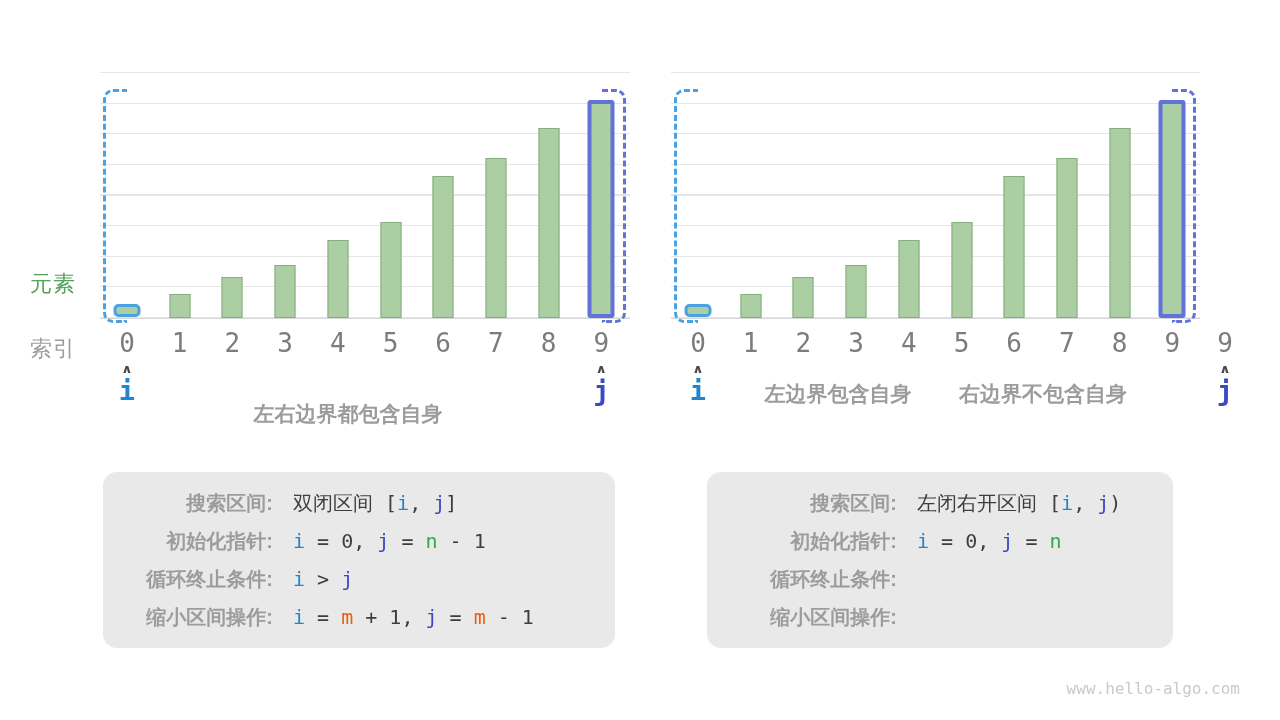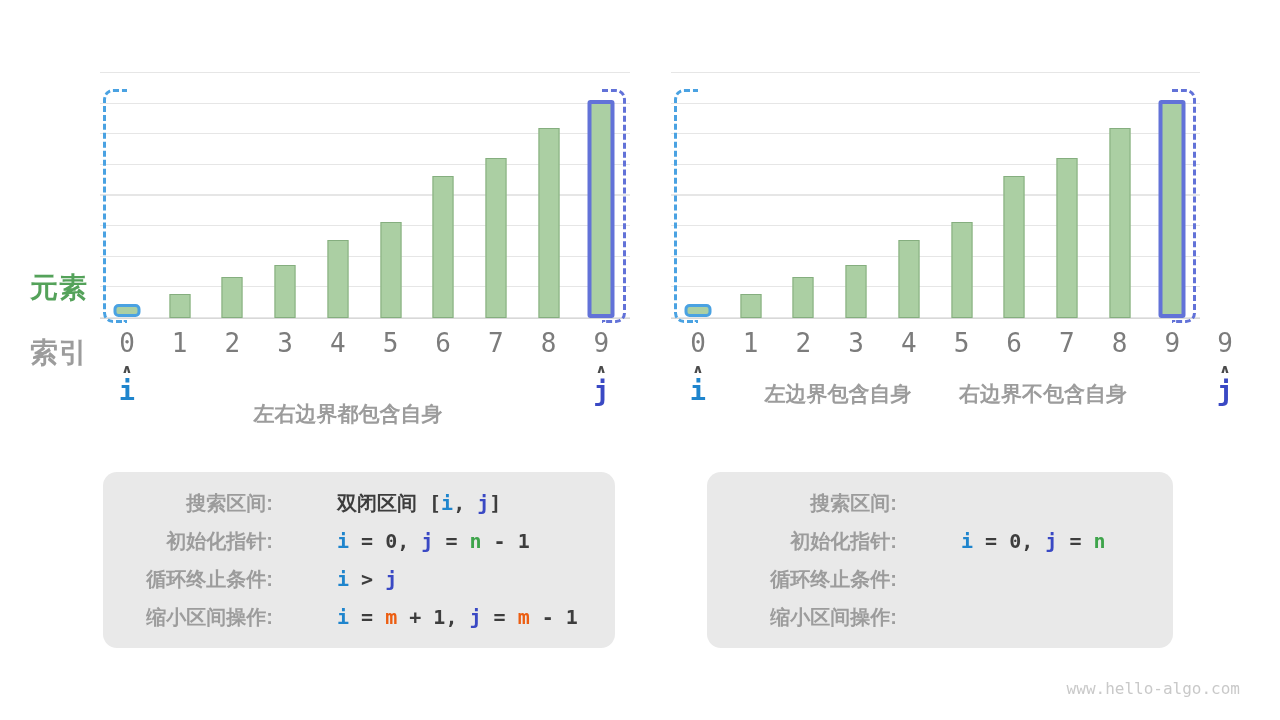--- a/index.html
+++ b/index.html
@@ -1,20 +1,20 @@
 <!DOCTYPE html>
 <html style="--c-green-fill: #abcfa3; --c-green-border: #85ae7f; --c-i-accent: #4aa2e2; --c-j-accent: #6272d8; --c-i-text: #1f85cd; --c-j-text: #3a49c4; --c-n-green: #3ea44b; --c-m-orange: #ec5e12; --c-element-green: #54a25a; --c-label-gray: #9c9c9c; --c-dark: #3d3d3d; --c-index-gray: #7c7c7c; --c-caret: #4a4a4a; --c-grid: #e6e6e6; --c-baseline: #d8d8d8; --c-box-bg: #e9e9e9; --c-watermark: #c9c9c9;"><head>
 <meta charset="utf-8">
 <style>
   html,body{margin:0;padding:0;background:#ffffff;}
   .canvas{
     position:relative;width:1280px;height:720px;background:#fff;overflow:hidden;
     font-family:"Liberation Sans","DejaVu Sans",sans-serif;
   }
-  .side-label{position:absolute;font-weight:700;font-size:28px;letter-spacing:1px;}
+  .side-label{position:absolute;font-weight:400;font-size:22px;letter-spacing:1px;}
   .side-label.el{left:30px;top:269px;color:var(--c-element-green,#54a25a);}
   .side-label.idx{left:30px;top:334px;color:var(--c-label-gray,#9c9c9c);}
 
   .chart{position:absolute;top:72px;height:330px;}
   .plot{
     position:absolute;top:0;left:0;right:0;height:245px;
     border-top:1px solid var(--c-grid,#e6e6e6);
     border-bottom:1px solid var(--c-baseline,#d8d8d8);
     background:repeating-linear-gradient(to bottom,
       transparent 0px, transparent 29.6px,
@@ -71,21 +71,21 @@
   .ib-row{
     display:grid;grid-template-columns:var(--labelw,170px) 1fr;
     column-gap:20px;align-items:center;height:38px;
   }
   .ib-label{
     text-align:right;font-size:20px;font-weight:700;
     color:var(--c-label-gray,#9c9c9c);white-space:pre;
   }
   .ib-value{
     font-family:"DejaVu Sans Mono","Liberation Mono",monospace;
-    font-size:20px;font-weight:700;white-space:pre;margin-left:44px;
+    font-size:20px;font-weight:400;white-space:pre;
   }
   .tk-dark{color:var(--c-dark,#3d3d3d);}
   .tk-i{color:var(--c-i-text,#1f85cd);}
   .tk-j{color:var(--c-j-text,#3a49c4);}
   .tk-n{color:var(--c-n-green,#3ea44b);}
   .tk-m{color:var(--c-m-orange,#ec5e12);}
 
   .watermark{
     position:absolute;right:40px;top:679px;
     font-family:"DejaVu Sans Mono","Liberation Mono",monospace;
@@ -178,20 +178,21 @@
         <div class="ib-value"><span class="tk-i">i</span><span class="tk-dark"> &gt; </span><span class="tk-j">j</span></div>
       </div>
       <div class="ib-row">
         <div class="ib-label">缩小区间操作:</div>
         <div class="ib-value"><span class="tk-i">i</span><span class="tk-dark"> = </span><span class="tk-m">m</span><span class="tk-dark"> + 1, </span><span class="tk-j">j</span><span class="tk-dark"> = </span><span class="tk-m">m</span><span class="tk-dark"> - 1</span></div>
       </div>
     </div>
   <div class="infobox" style="left:707px;width:466px;--labelw:190px;">
       <div class="ib-row">
         <div class="ib-label">搜索区间:</div>
+        <div class="ib-value"><span class="tk-dark">左闭右开区间 [</span><span class="tk-i">i</span><span class="tk-dark">, </span><span class="tk-j">j</span><span class="tk-dark">)</span></div>
       </div>
       <div class="ib-row">
         <div class="ib-label">初始化指针:</div>
         <div class="ib-value"><span class="tk-i">i</span><span class="tk-dark"> = 0, </span><span class="tk-j">j</span><span class="tk-dark"> = </span><span class="tk-n">n</span></div>
       </div>
       <div class="ib-row">
         <div class="ib-label">循环终止条件:</div>
       </div>
       <div class="ib-row">
         <div class="ib-label">缩小区间操作:</div>

